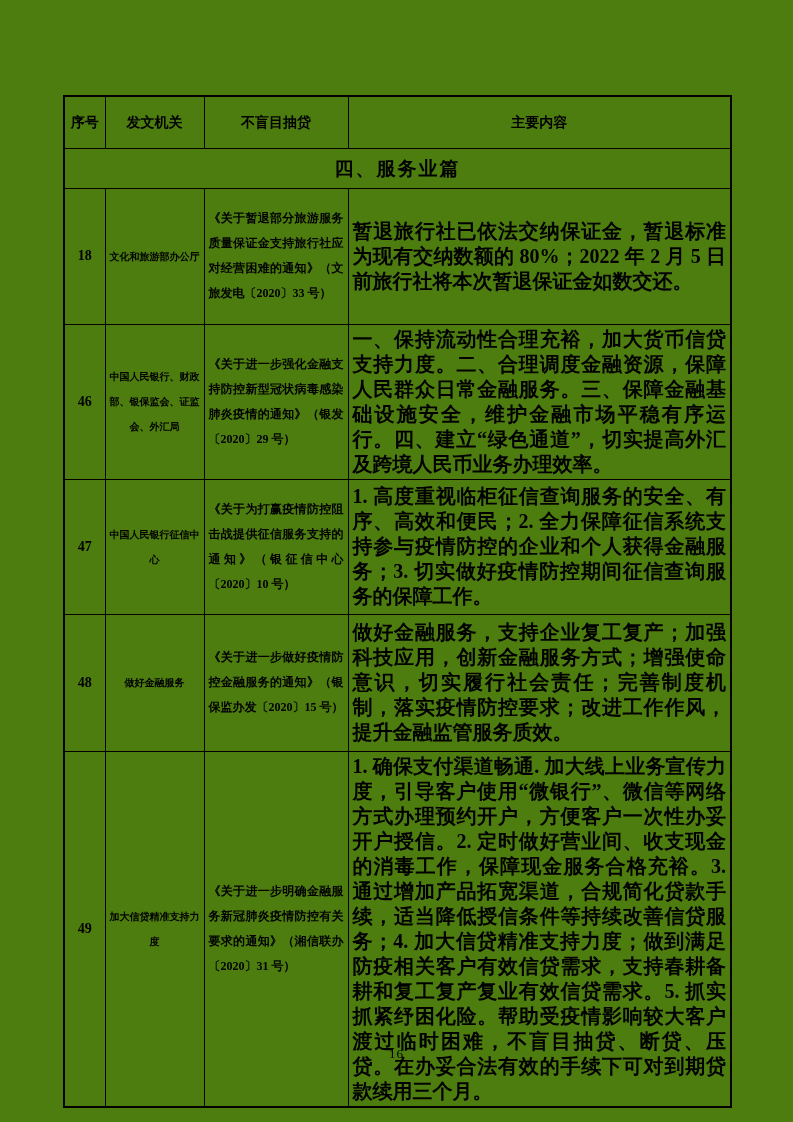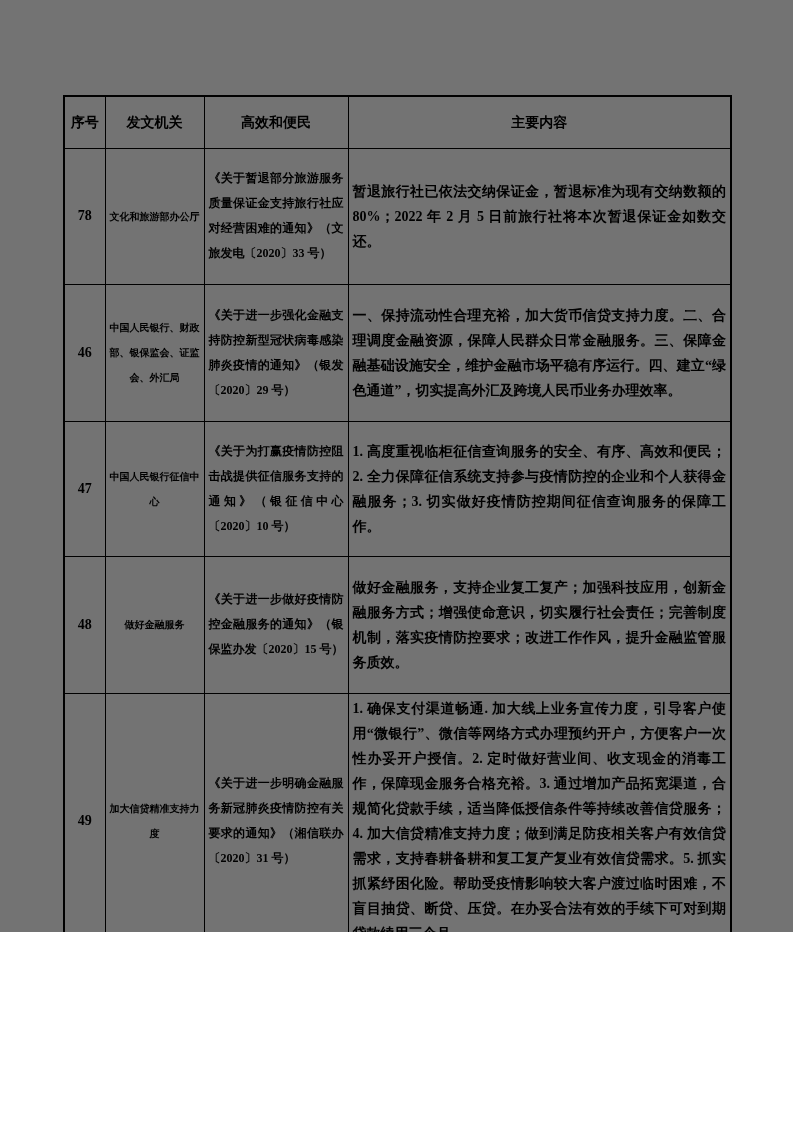--- a/index.html
+++ b/index.html
@@ -6,22 +6,22 @@
   html, body {
     margin: 0;
     padding: 0;
     background: #ffffff;
     font-family: "Liberation Serif", "DejaVu Serif", serif;
     color: #000000;
   }
   .sheet {
     position: relative;
     width: 793px;
-    height: 932px;
-    background: #737373;
+    height: 1122px;
+    background: #4d7c0f;
     overflow: hidden;
   }
   .doc-table {
     position: absolute;
     left: 63px;
     top: 95px;
     width: 667px;
     border-collapse: collapse;
     table-layout: fixed;
     border: 2px solid #000000;
@@ -59,21 +59,21 @@
     text-align: justify;
     text-align-last: center;
   }
   .cell-doc {
     font-size: 12px;
     line-height: 25px;
     padding: 2px 8px;
     text-align: justify;
   }
   .cell-content {
-    font-size: 14px;
+    font-size: 20px;
     line-height: 25px;
     padding: 2px 9px;
     text-align: justify;
   }
   .row-45 { height: 136px; }
   .row-46 { height: 137px; }
   .row-47 { height: 135px; }
   .row-48 { height: 137px; }
   .row-49 { height: 246px; }
   .page-num {
@@ -95,28 +95,31 @@
     <colgroup>
       <col style="width:41px">
       <col style="width:99px">
       <col style="width:144px">
       <col style="width:383px">
     </colgroup>
     <thead>
       <tr class="header-row">
         <th class="th-no">序号</th>
         <th>发文机关</th>
-        <th>高效和便民</th>
+        <th>不盲目抽贷</th>
         <th>主要内容</th>
       </tr>
     </thead>
     <tbody>
+      <tr class="section-row">
+        <td colspan="4">四、服务业篇</td>
+      </tr>
 
       <tr class="data-row row-45">
-        <td class="cell-no">78</td>
+        <td class="cell-no">18</td>
         <td class="cell-agency">文化和旅游部办公厅</td>
         <td class="cell-doc">《关于暂退部分旅游服务质量保证金支持旅行社应对经营困难的通知》（文旅发电〔2020〕33 号）</td>
         <td class="cell-content">暂退旅行社已依法交纳保证金，暂退标准为现有交纳数额的 80%；2022 年 2 月 5 日前旅行社将本次暂退保证金如数交还。</td>
       </tr>
 
       <tr class="data-row row-46">
         <td class="cell-no">46</td>
         <td class="cell-agency">中国人民银行、财政部、银保监会、证监会、外汇局</td>
         <td class="cell-doc">《关于进一步强化金融支持防控新型冠状病毒感染肺炎疫情的通知》（银发〔2020〕29 号）</td>
         <td class="cell-content">一、保持流动性合理充裕，加大货币信贷支持力度。二、合理调度金融资源，保障人民群众日常金融服务。三、保障金融基础设施安全，维护金融市场平稳有序运行。四、建立“绿色通道”，切实提高外汇及跨境人民币业务办理效率。</td>

